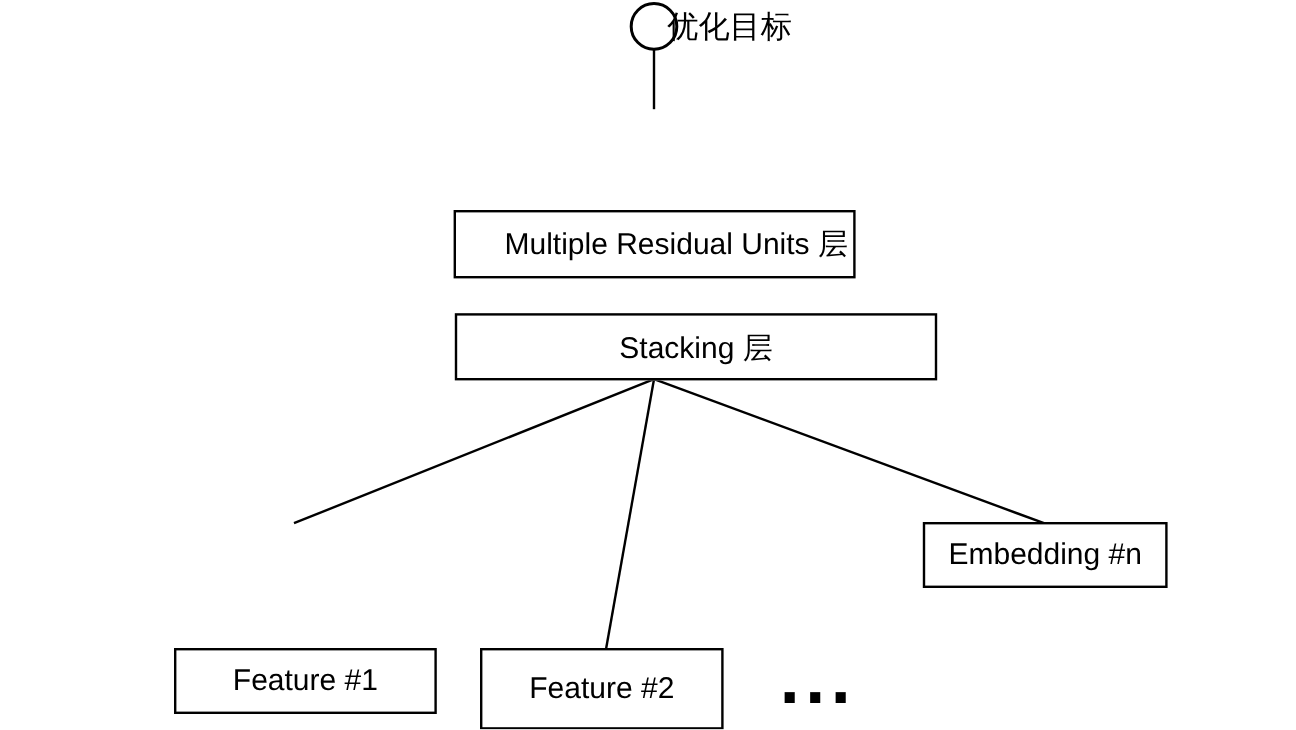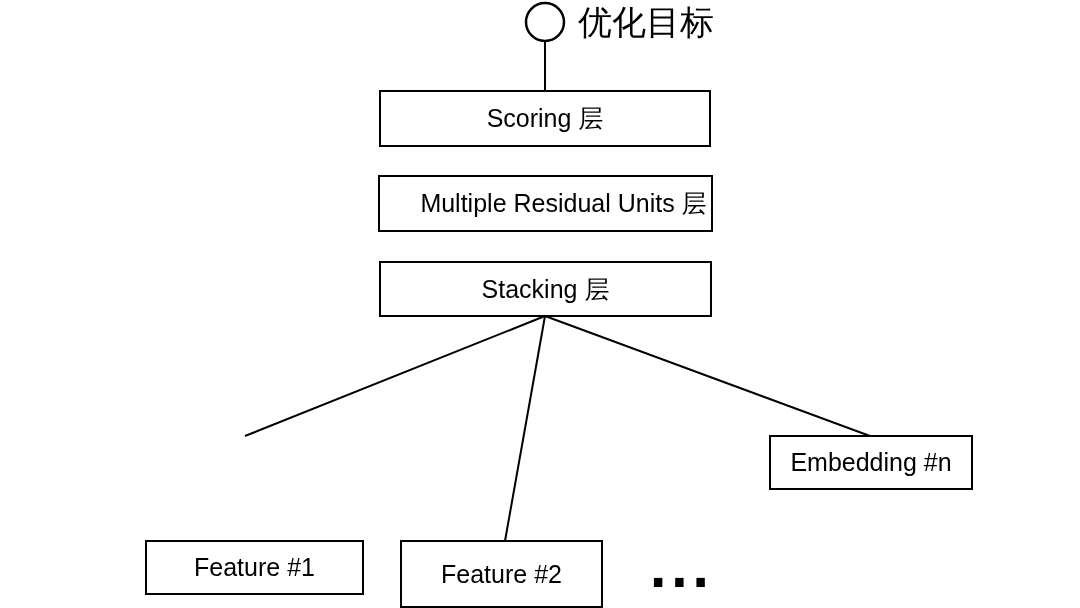--- a/index.html
+++ b/index.html
@@ -38,25 +38,25 @@
     align-items: center;
     justify-content: center;
     font-size: 25px;
     color: var(--ink, #000);
     white-space: nowrap;
     text-align: center;
   }
 
   .objective-label {
     position: absolute;
-    left: 578px;
+    left: 556px;
     top: 4px;
     height: 36px;
     line-height: 36px;
-    font-size: 34px;
+    font-size: 26px;
     color: var(--ink, #000);
     white-space: nowrap;
   }
 
   .ellipsis {
     position: absolute;
     left: 649px;
     top: 548px;
     width: 60px;
     text-align: center;
@@ -64,21 +64,21 @@
     font-weight: 700;
     letter-spacing: 3px;
     line-height: 44px;
     color: var(--ink, #000);
     font-family: "DejaVu Sans", "Liberation Sans", sans-serif;
   }
 
   
   .n-scoring   { left: 379px; top:  90px; width: 332px; height: 57px; }
   .n-residual  { left: 378px; top: 175px; width: 335px; height: 57px; padding-left: 36px; }
-  .n-stacking  { left: 379px; top: 261px; width: 333px; height: 56px; }
+  .n-stacking  { left: 379px; top: 261px; width: 402px; height: 56px; }
   .n-emb1      { left: 145px; top: 435px; width: 202px; height: 55px; }
   .n-embn      { left: 769px; top: 435px; width: 204px; height: 55px; }
   .n-feat1     { left: 145px; top: 540px; width: 219px; height: 55px; }
   .n-feat2     { left: 400px; top: 540px; width: 203px; height: 68px; }
   .n-featn     { left: 770px; top: 540px; width: 203px; height: 55px; }
 </style>
 </head>
 <body>
 
 <div class="stage">
@@ -86,21 +86,20 @@
   <svg class="connectors" viewBox="0 0 1080 608" xmlns="http://www.w3.org/2000/svg">
     <line x1="545" y1="41" x2="545" y2="91"></line>
     <line x1="545" y1="316" x2="245" y2="436"></line>
     <line x1="545" y1="316" x2="505" y2="541"></line>
     <line x1="545" y1="316" x2="870" y2="436"></line>
     <circle cx="545" cy="22" r="19"></circle>
   </svg>
 
   <div class="objective-label">优化目标</div>
 
-  <div class="node n-scoring">Scoring 层</div>
 
   <div class="node n-residual">Multiple Residual Units 层</div>
 
   <div class="node n-stacking">Stacking 层</div>
 
 
   <div class="node n-embn">Embedding #n</div>
 
   <div class="node n-feat1">Feature #1</div>
 

